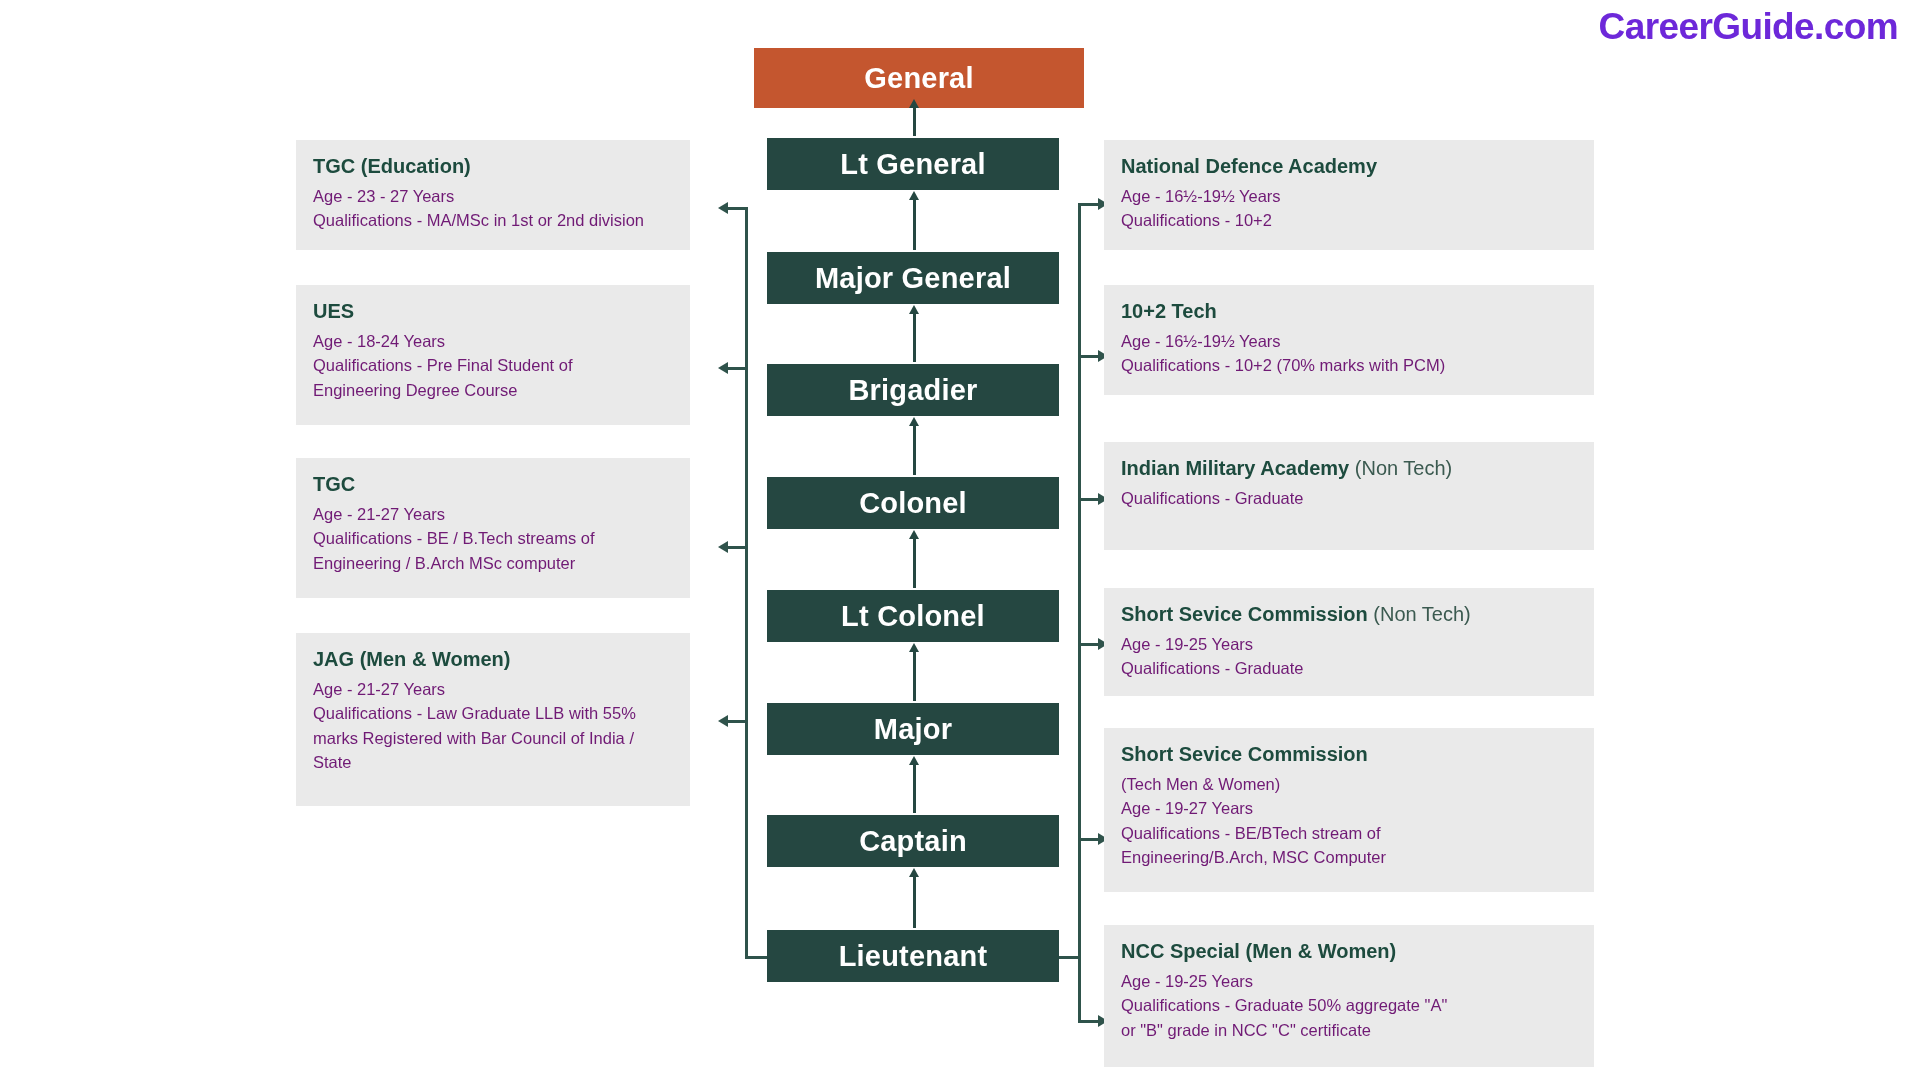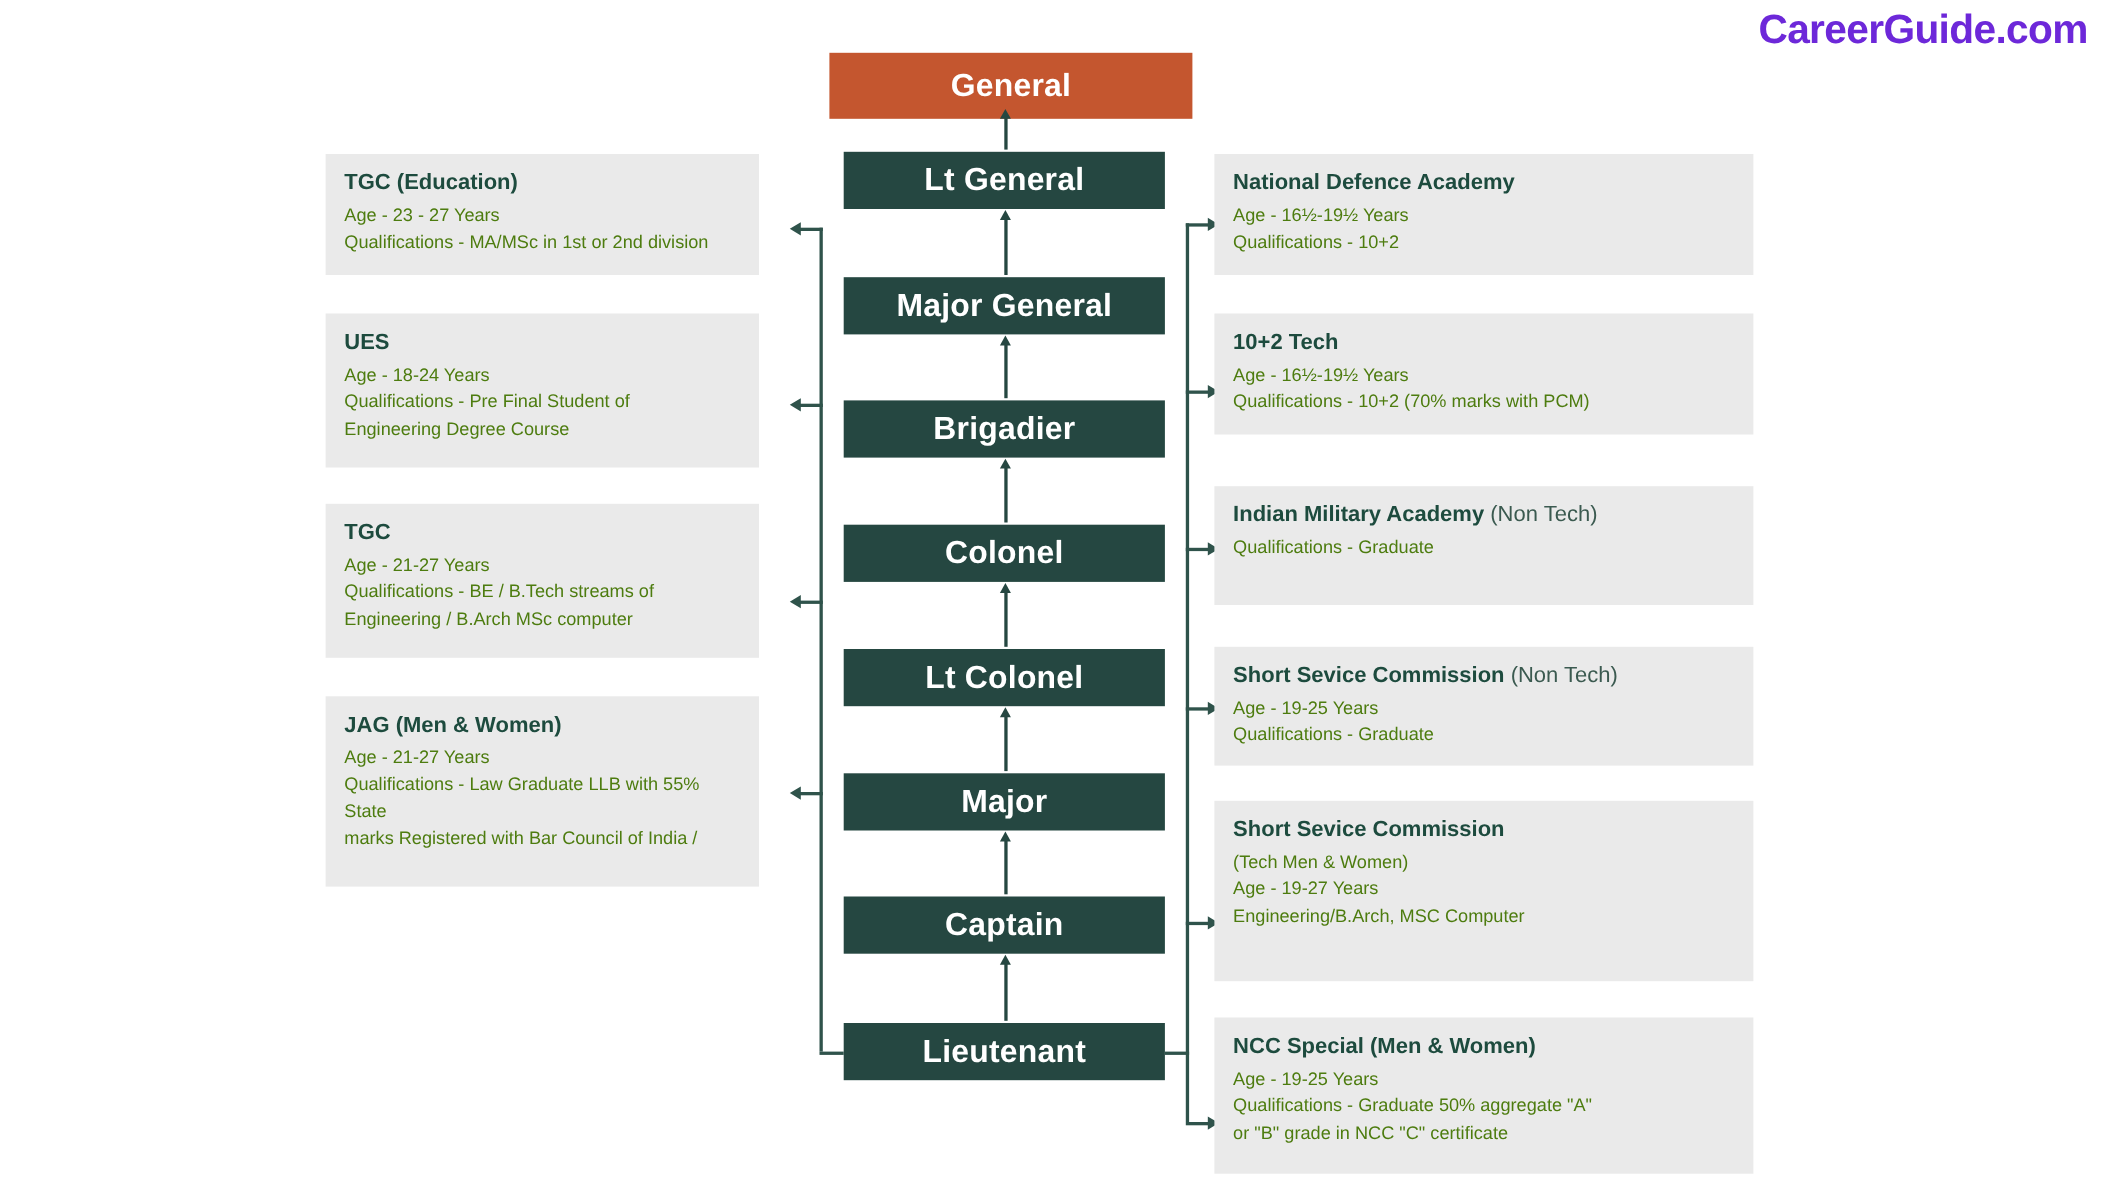--- a/index.html
+++ b/index.html
@@ -84,21 +84,21 @@
     margin-bottom: 5px;
     line-height: 1.25;
   }
   .card-title .sub {
     font-weight: normal;
     font-size: 20px;
     color: #3b5a50;
   }
   .card-line {
     font-size: 16.5px;
-    color: #4d7c0f;
+    color: #701a75;
     line-height: 1.47;
   }
 
   .card.left  { left: 296px; width: 394px; }
   .card.right { left: 1104px; width: 490px; }
 
   
   .bus {
     position: absolute;
     width: 3px;
@@ -189,22 +189,22 @@
       <div class="card left" style="top: 458px; min-height: 140px;">
         <div class="card-title"><span>TGC</span></div>
         <div class="card-line">Age - 21-27 Years</div>
         <div class="card-line">Qualifications - BE / B.Tech streams of</div>
         <div class="card-line">Engineering / B.Arch MSc computer</div>
       </div>
       <div class="card left" style="top: 633px; min-height: 173px;">
         <div class="card-title"><span>JAG (Men &amp; Women)</span></div>
         <div class="card-line">Age - 21-27 Years</div>
         <div class="card-line">Qualifications - Law Graduate LLB with 55%</div>
+        <div class="card-line">marks Registered with Bar Council of India /</div>
         <div class="card-line">State</div>
-        <div class="card-line">marks Registered with Bar Council of India /</div>
       </div>
     </div>
   <div id="right-layer">
       <div class="card right" style="top: 140px; min-height: 110px;">
         <div class="card-title"><span>National Defence Academy</span></div>
         <div class="card-line">Age - 16½-19½ Years</div>
         <div class="card-line">Qualifications - 10+2</div>
       </div>
       <div class="card right" style="top: 285px; min-height: 110px;">
         <div class="card-title"><span>10+2 Tech</span></div>
@@ -217,20 +217,21 @@
       </div>
       <div class="card right" style="top: 588px; min-height: 108px;">
         <div class="card-title"><span>Short Sevice Commission</span> <span class="sub">(Non Tech)</span></div>
         <div class="card-line">Age - 19-25 Years</div>
         <div class="card-line">Qualifications - Graduate</div>
       </div>
       <div class="card right" style="top: 728px; min-height: 164px;">
         <div class="card-title"><span>Short Sevice Commission</span></div>
         <div class="card-line">(Tech Men &amp; Women)</div>
         <div class="card-line">Age - 19-27 Years</div>
+        <div class="card-line">Qualifications - BE/BTech stream of</div>
         <div class="card-line">Engineering/B.Arch, MSC Computer</div>
       </div>
       <div class="card right" style="top: 925px; min-height: 142px;">
         <div class="card-title"><span>NCC Special (Men &amp; Women)</span></div>
         <div class="card-line">Age - 19-25 Years</div>
         <div class="card-line">Qualifications - Graduate 50% aggregate "A"</div>
         <div class="card-line">or "B" grade in NCC "C" certificate</div>
       </div>
     </div>
 

